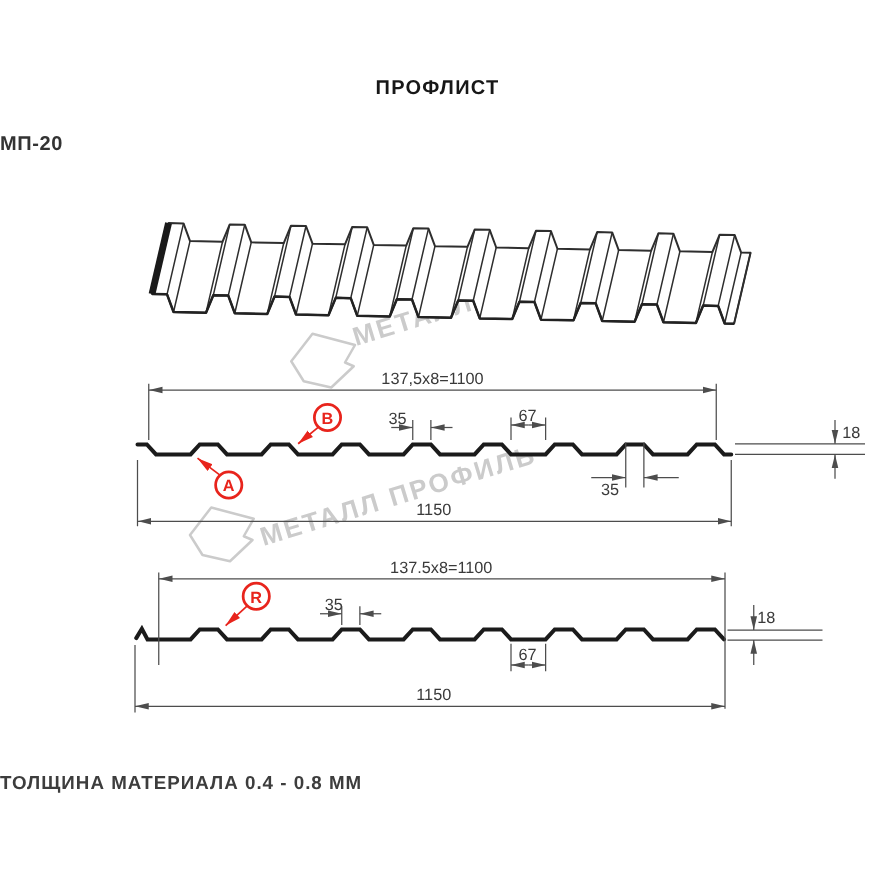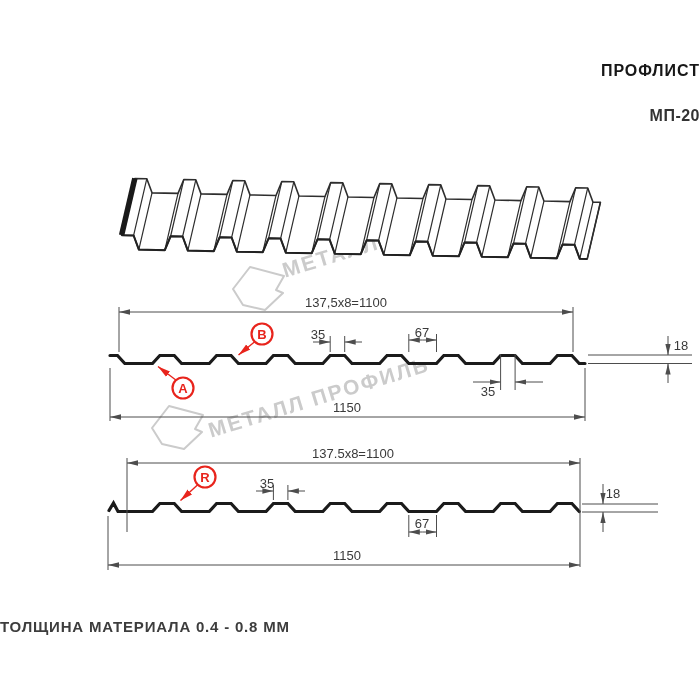--- a/index.html
+++ b/index.html
@@ -1,20 +1,20 @@
 <!DOCTYPE html>
 <html><head>
 <meta charset="utf-8">
 <style>
   html,body{margin:0;padding:0;background:#fff;}
   .page{position:relative;width:700px;height:700px;background:#fff;overflow:hidden;
         font-family:"Liberation Sans",sans-serif;}
-  .page-title{position:absolute;left:0;top:62px;width:700px;text-align:right;
+  .page-title{position:absolute;left:0;top:62px;width:700px;text-align:center;
 mixed        font-size:37px;font-weight:bold;letter-spacing:1px;color:#171717;}
-  .page-subtitle{position:absolute;left:0;top:107px;width:700px;text-align:right;
+  .page-subtitle{position:absolute;left:0;top:107px;width:700px;text-align:left;
         font-size:16px;font-weight:bold;letter-spacing:.5px;color:#333;}
   .footer-note{position:absolute;left:0;top:618px;width:700px;text-align:left;
         font-size:15px;font-weight:600;letter-spacing:.8px;color:#3d3d3d;}
   .lay{position:absolute;left:0;top:0;width:700px;height:700px;}
   .wm-text{position:absolute;font-size:21px;font-weight:bold;letter-spacing:2px;
         color:#cbcbcb;white-space:nowrap;transform-origin:0 50%;transform:rotate(-17deg);}
   .wm1{left:283px;top:259px;}
   .wm2{left:209px;top:419px;}
   svg text{font-family:"Liberation Sans",sans-serif;font-size:13px;fill:#3a3a3a;}
 </style>

